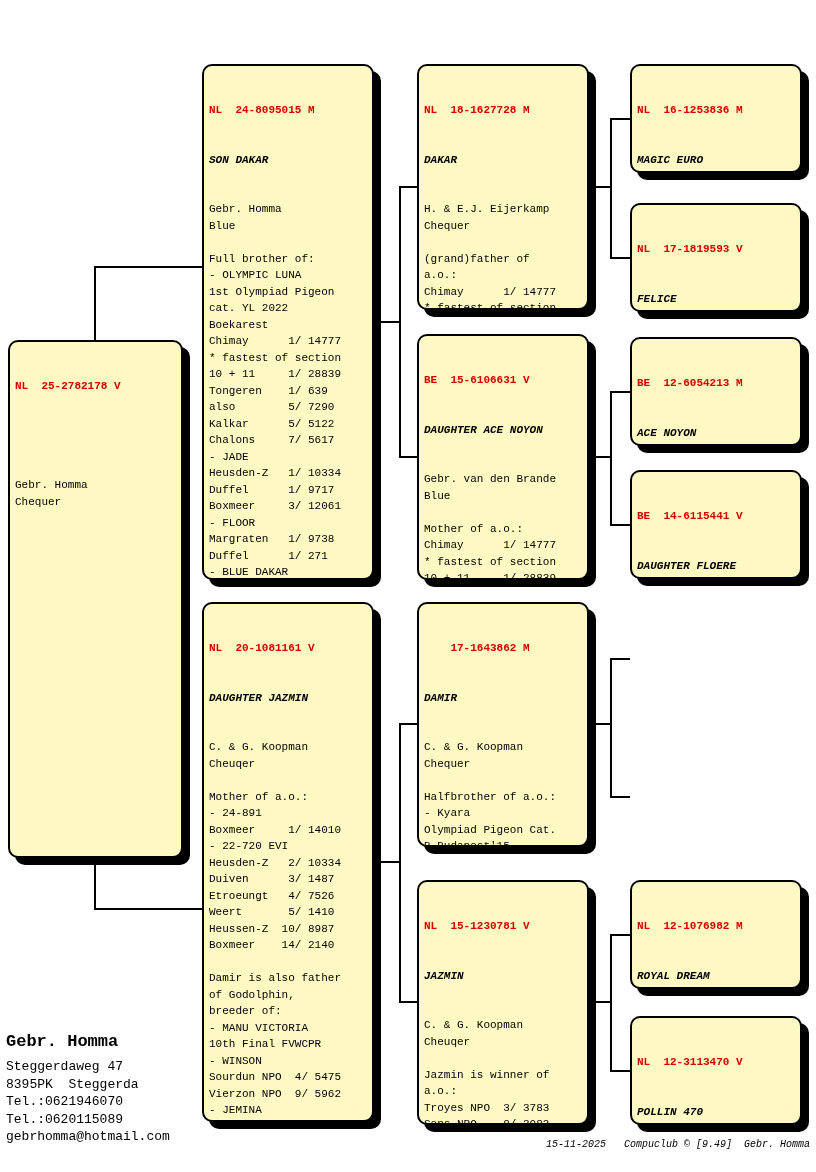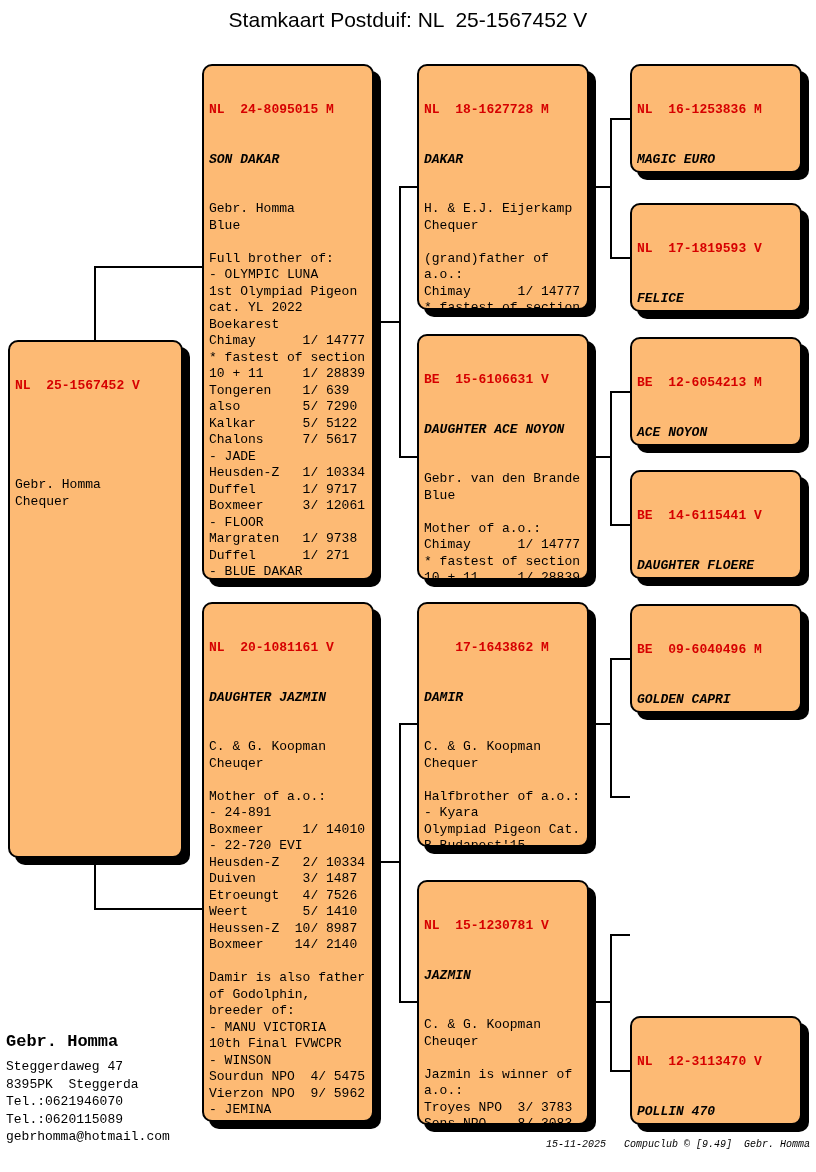--- a/index.html
+++ b/index.html
@@ -7,23 +7,23 @@
   .canvas {
     position:relative; width:816px; height:1172px; background:#ffffff;
     font-family:"Liberation Mono", monospace; color:#000; overflow:hidden;
   }
   .page-title {
     position:absolute; top:8px; left:0; width:100%; text-align:center;
     font-family:"Liberation Sans", sans-serif; font-size:21px; color:#000;
     white-space:pre;
   }
   .box {
-    position:absolute; background:#fdba74; border:2px solid #000;
+    position:absolute; background:#fef9c3; border:2px solid #000;
     border-radius:10px; box-shadow:7px 7px 0 #000;
-    padding:3px 5px; font-size:13px; line-height:16.5px;
+    padding:3px 5px; font-size:11px; line-height:16.5px;
     white-space:pre; overflow:hidden;
   }
   .ring { color:#d60000; font-weight:bold; white-space:pre; }
   .pname { font-weight:bold; font-style:italic; white-space:pre; }
   .plines div { white-space:pre; }
   .lineseg { position:absolute; background:#000; }
   
   .b-subject { left:8px;   top:340px;  width:175px; height:518px; }
   .b-sire    { left:202px; top:64px;   width:172px; height:516px; }
   .b-dam     { left:202px; top:602px;  width:172px; height:520px; }
@@ -45,21 +45,20 @@
   .footer {
     position:absolute; right:6px; top:1139px; font-size:10px;
     font-style:italic; white-space:pre;
   }
 </style>
 </head>
 <body>
 
 <div class="canvas">
 
-  <div class="page-title">Stamkaart Postduif: NL  25-1567452 V</div>
 
   <div class="lineseg" style="left:94px;top:266px;width:2px;height:76px"></div>
   <div class="lineseg" style="left:94px;top:266px;width:108px;height:2px"></div>
   <div class="lineseg" style="left:94px;top:858px;width:2px;height:52px"></div>
   <div class="lineseg" style="left:94px;top:908px;width:108px;height:2px"></div>
 
   <div class="lineseg" style="left:374px;top:321px;width:26px;height:2px"></div>
   <div class="lineseg" style="left:399px;top:186px;width:2px;height:272px"></div>
   <div class="lineseg" style="left:399px;top:186px;width:18px;height:2px"></div>
   <div class="lineseg" style="left:399px;top:456px;width:18px;height:2px"></div>
@@ -83,21 +82,21 @@
   <div class="lineseg" style="left:610px;top:658px;width:2px;height:140px"></div>
   <div class="lineseg" style="left:610px;top:658px;width:20px;height:2px"></div>
   <div class="lineseg" style="left:610px;top:796px;width:20px;height:2px"></div>
 
   <div class="lineseg" style="left:589px;top:1001px;width:21px;height:2px"></div>
   <div class="lineseg" style="left:610px;top:934px;width:2px;height:138px"></div>
   <div class="lineseg" style="left:610px;top:934px;width:20px;height:2px"></div>
   <div class="lineseg" style="left:610px;top:1070px;width:20px;height:2px"></div>
 
   <div class="box b-subject">
-    <div class="ring">NL  25-1567452 V</div>
+    <div class="ring">NL  25-2782178 V</div>
     <div class="pname"></div>
     <div class="plines"><div>&nbsp;</div><div>Gebr. Homma</div><div>Chequer</div></div>
   </div>
 
   <div class="box b-sire">
     <div class="ring">NL  24-8095015 M</div>
     <div class="pname">SON DAKAR</div>
     <div class="plines"><div>Gebr. Homma</div><div>Blue</div><div>&nbsp;</div><div>Full brother of:</div><div>- OLYMPIC LUNA</div><div>1st Olympiad Pigeon</div><div>cat. YL 2022</div><div>Boekarest</div><div>Chimay      1/ 14777</div><div>* fastest of section</div><div>10 + 11     1/ 28839</div><div>Tongeren    1/ 639</div><div>also        5/ 7290</div><div>Kalkar      5/ 5122</div><div>Chalons     7/ 5617</div><div>- JADE</div><div>Heusden-Z   1/ 10334</div><div>Duffel      1/ 9717</div><div>Boxmeer     3/ 12061</div><div>- FLOOR</div><div>Margraten   1/ 9738</div><div>Duffel      1/ 271</div><div>- BLUE DAKAR</div></div>
   </div>
 
@@ -148,27 +147,27 @@
     <div class="pname">ACE NOYON</div>
     
   </div>
 
   <div class="box b-sdd">
     <div class="ring">BE  14-6115441 V</div>
     <div class="pname">DAUGHTER FLOERE</div>
     
   </div>
 
-  <div class="box b-dss">
-    <div class="ring">BE  09-6040496 M</div>
-    <div class="pname">GOLDEN CAPRI</div>
+
+
+  <div class="box b-dds">
+    <div class="ring">NL  12-1076982 M</div>
+    <div class="pname">ROYAL DREAM</div>
     
   </div>
-
-
 
   <div class="box b-ddd">
     <div class="ring">NL  12-3113470 V</div>
     <div class="pname">POLLIN 470</div>
     
   </div>
 
   <div class="owner">
     <div class="owner-name">Gebr. Homma</div>
     <div class="owner-lines">

